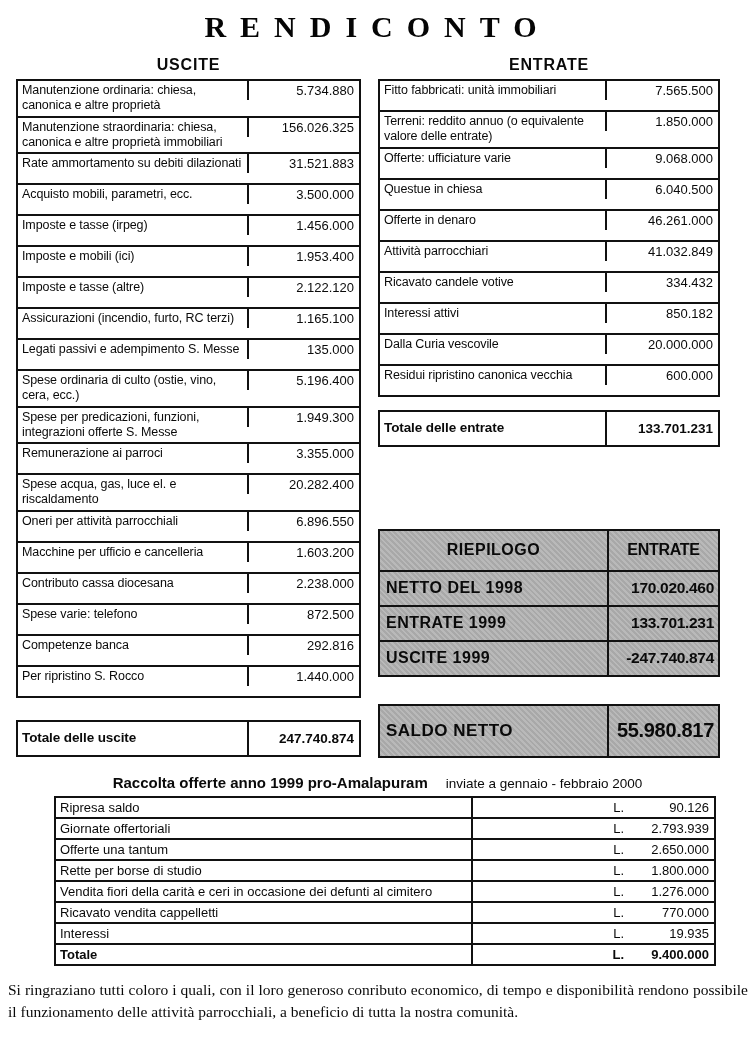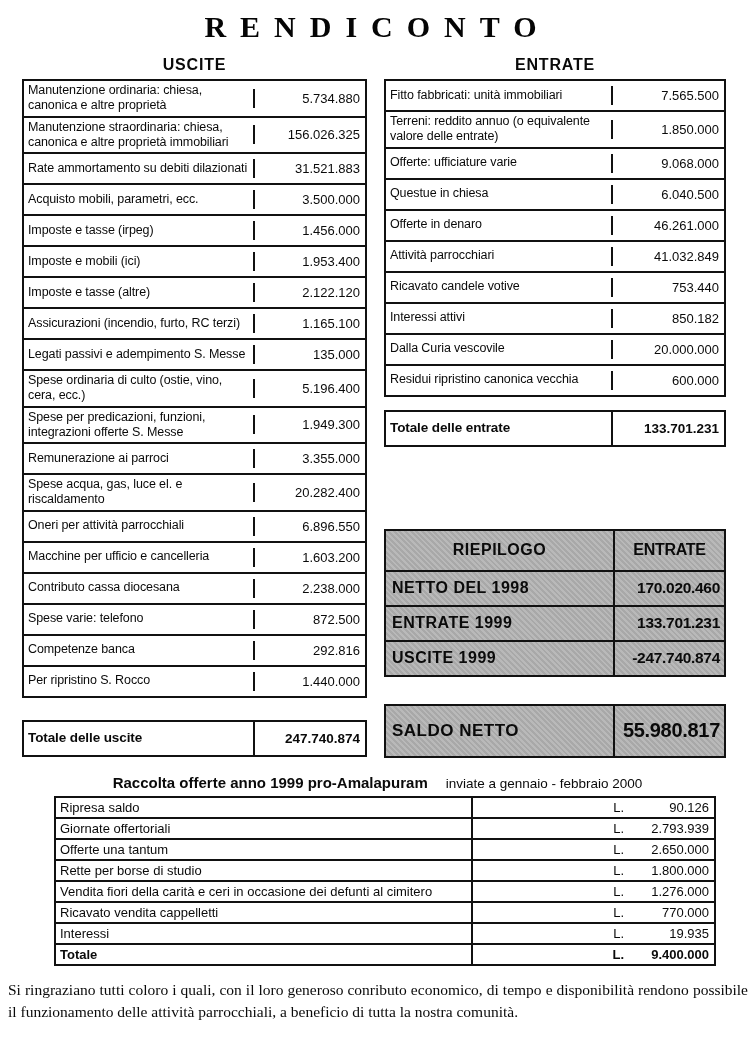--- a/index.html
+++ b/index.html
@@ -18,31 +18,31 @@
     margin: 0; padding-top: 10px;
     text-align: center;
     font-family: "Liberation Serif", serif;
     font-weight: bold;
     font-size: 30px;
     letter-spacing: 14px;
     color: #050505;
   }
 
   
-  .columns { display: flex; padding-left: 22px; margin-top: 12px; gap: 17px; }
+  .columns { display: flex; padding-left: 16px; margin-top: 12px; gap: 17px; }
   .col-uscite  { width: 345px; flex: 0 0 auto; }
   .col-entrate { width: 342px; flex: 0 0 auto; }
   .col-header {
     text-align: center; font-weight: bold; font-size: 16px;
     letter-spacing: 0.8px; margin-bottom: 5px;
   }
 
   
   .fin-table { border: 2px solid #111; }
-  .fin-row { display: flex; border-bottom: 2px solid #111; min-height: 29px; align-items: center; }
+  .fin-row { display: flex; border-bottom: 2px solid #111; min-height: 29px; align-items: flex-start; }
   .fin-row:last-child { border-bottom: none; }
   .fin-label {
     flex: 1; padding: 2px 4px; font-size: 12.5px; line-height: 1.22;
     display: flex; align-items: center; letter-spacing: -0.1px;
   }
   .fin-value {
     width: 100px; flex: 0 0 auto; border-left: 2px solid #111;
     padding: 2px 5px; font-size: 13px;
     display: flex; align-items: center; justify-content: flex-end;
   }
@@ -250,21 +250,21 @@
             <div class="fin-value">46.261.000</div>
           </div>
 
           <div class="fin-row">
             <div class="fin-label">Attività parrocchiari</div>
             <div class="fin-value">41.032.849</div>
           </div>
 
           <div class="fin-row">
             <div class="fin-label">Ricavato candele votive</div>
-            <div class="fin-value">753.440</div>
+            <div class="fin-value">334.432</div>
           </div>
 
           <div class="fin-row">
             <div class="fin-label">Interessi attivi</div>
             <div class="fin-value">850.182</div>
           </div>
 
           <div class="fin-row">
             <div class="fin-label">Dalla Curia vescovile</div>
             <div class="fin-value">20.000.000</div>

